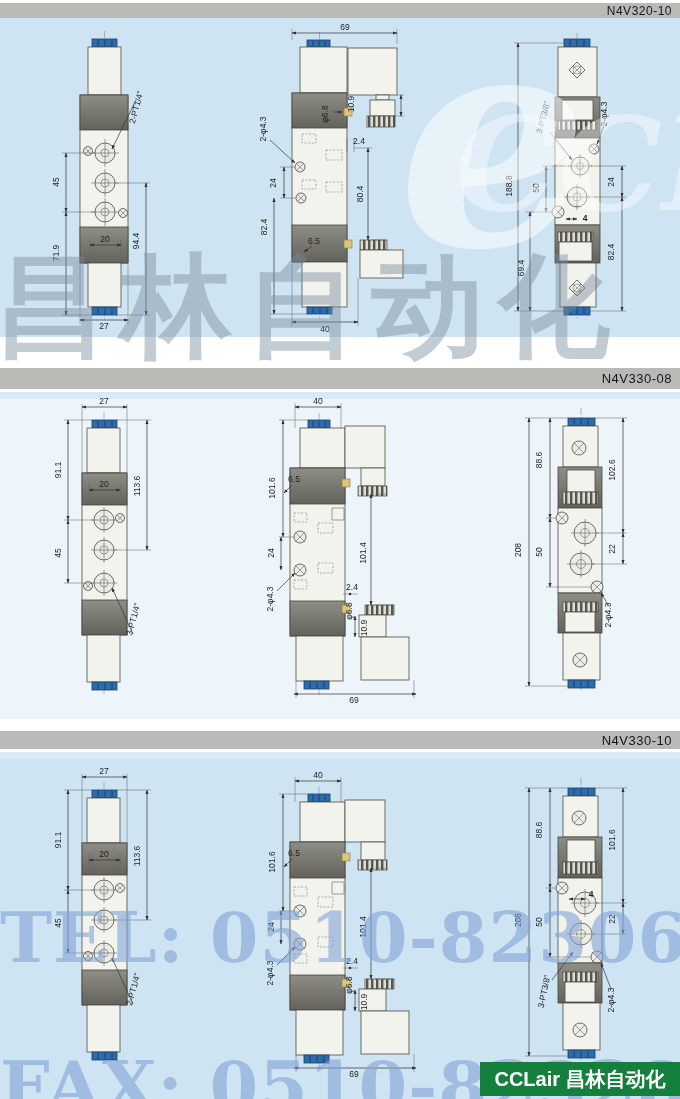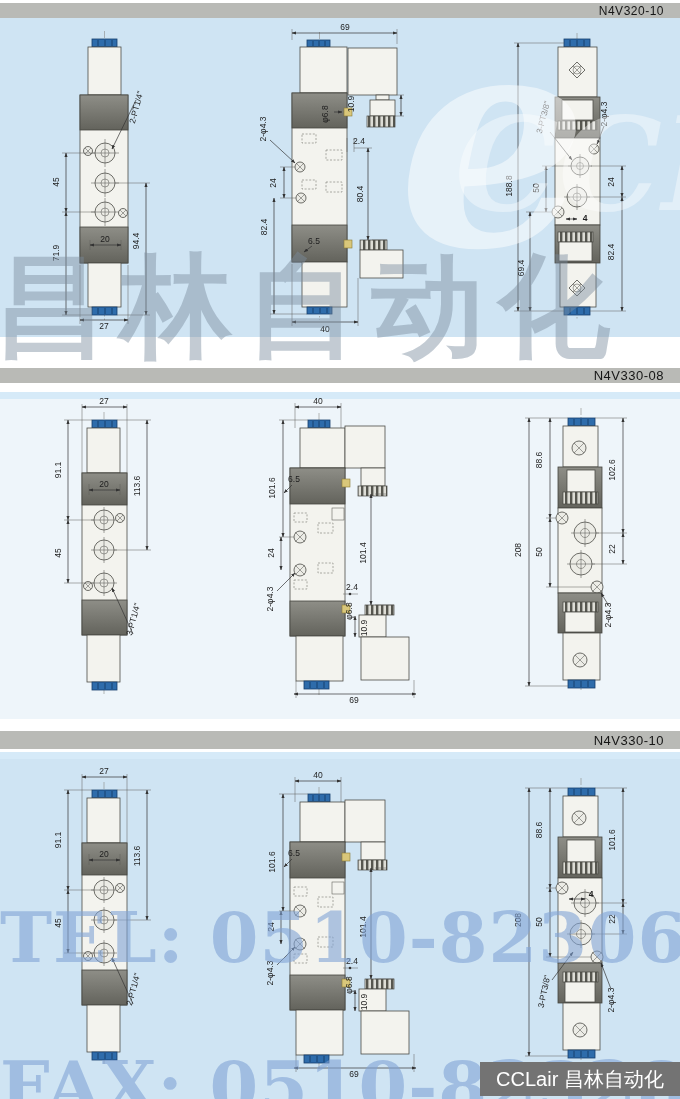--- a/index.html
+++ b/index.html
@@ -4,23 +4,23 @@
 <style>
   html,body{margin:0;padding:0;background:#fff;}
   #canvas{position:relative;width:680px;height:1099px;background:#fff;overflow:hidden;
           font-family:"Liberation Sans",sans-serif;}
   .sec{position:absolute;left:0;width:680px;}
   .sec1{top:17px;height:320px;background:#cfe4f3;}
   .sec2{top:392px;height:320px;background:#eef5fa;border-top:7px solid #d6eaf8;}
   .sec3{top:752px;height:347px;background:#cfe4f3;border-top:7px solid #d6eaf8;}
   .bar{position:absolute;left:0;width:680px;background:#b9bab6;color:#161616;
        display:flex;align-items:center;justify-content:flex-end;box-sizing:border-box;
-       padding-right:16px;font-size:13px;letter-spacing:.5px;z-index:5;}
+       padding-right:8px;font-size:13px;letter-spacing:.5px;z-index:5;}
   .bar1{top:3px;height:15px;font-size:12px;}
-  .bar2{top:368px;height:15px;}
+  .bar2{top:368px;height:21px;}
   .bar3{top:731px;height:18px;}
   .view{position:absolute;z-index:10;}
   
   .bodyf{fill:#f3f3ee;stroke:#4b4b46;stroke-width:.8;}
   .dark{fill:url(#gd);stroke:#45453f;stroke-width:.8;}
   .cap{fill:#2e6cab;stroke:#163e6b;stroke-width:.8;}
   .capl{stroke:#16406e;stroke-width:1;}
   .ribs{fill:url(#ribs);stroke:#45453f;stroke-width:.7;}
   .nub{fill:#d9c77a;stroke:#8a7a35;stroke-width:.6;}
   .circ{fill:#ecece6;stroke:#4b4b46;stroke-width:.8;}
@@ -34,22 +34,22 @@
   .wm{position:absolute;white-space:nowrap;pointer-events:none;}
   .wm-logo{left:398px;top:-10px;font-family:"DejaVu Serif",serif;font-style:italic;font-weight:bold;
            font-size:300px;color:rgba(255,255,255,.5);z-index:25;line-height:1;}
   .wm-brand{left:455px;top:100px;font-family:"DejaVu Serif",serif;font-style:italic;font-weight:bold;
            font-size:130px;color:rgba(255,255,255,.4);z-index:25;line-height:1;}
   .wm-cn{left:-6px;top:250px;font-family:"DejaVu Sans",sans-serif;font-weight:bold;font-size:112px;
          letter-spacing:14px;color:rgba(122,140,158,.45);z-index:30;line-height:1;}
   .wm-tel{left:0;top:903px;width:644px;text-align:center;font-family:"DejaVu Serif",serif;font-weight:bold;
           font-size:70px;letter-spacing:1px;color:rgba(128,163,214,.6);z-index:30;line-height:1;}
   .wm-fax{top:1052px;}
-  .footer{position:absolute;left:480px;top:1062px;width:200px;height:34px;background:#737373;color:#fff;
-          display:flex;align-items:center;justify-content:center;font-size:20px;font-weight:normal;z-index:40;}
+  .footer{position:absolute;left:480px;top:1062px;width:200px;height:34px;background:#15803d;color:#fff;
+          display:flex;align-items:center;justify-content:center;font-size:20px;font-weight:bold;z-index:40;}
 </style>
 </head>
 <body>
 
 <div id="canvas">
 
   <svg width="0" height="0" style="position:absolute">
     <defs>
       <linearGradient id="gd" x1="0" y1="0" x2="0" y2="1">
         <stop offset="0" stop-color="#8e8e87"></stop>

